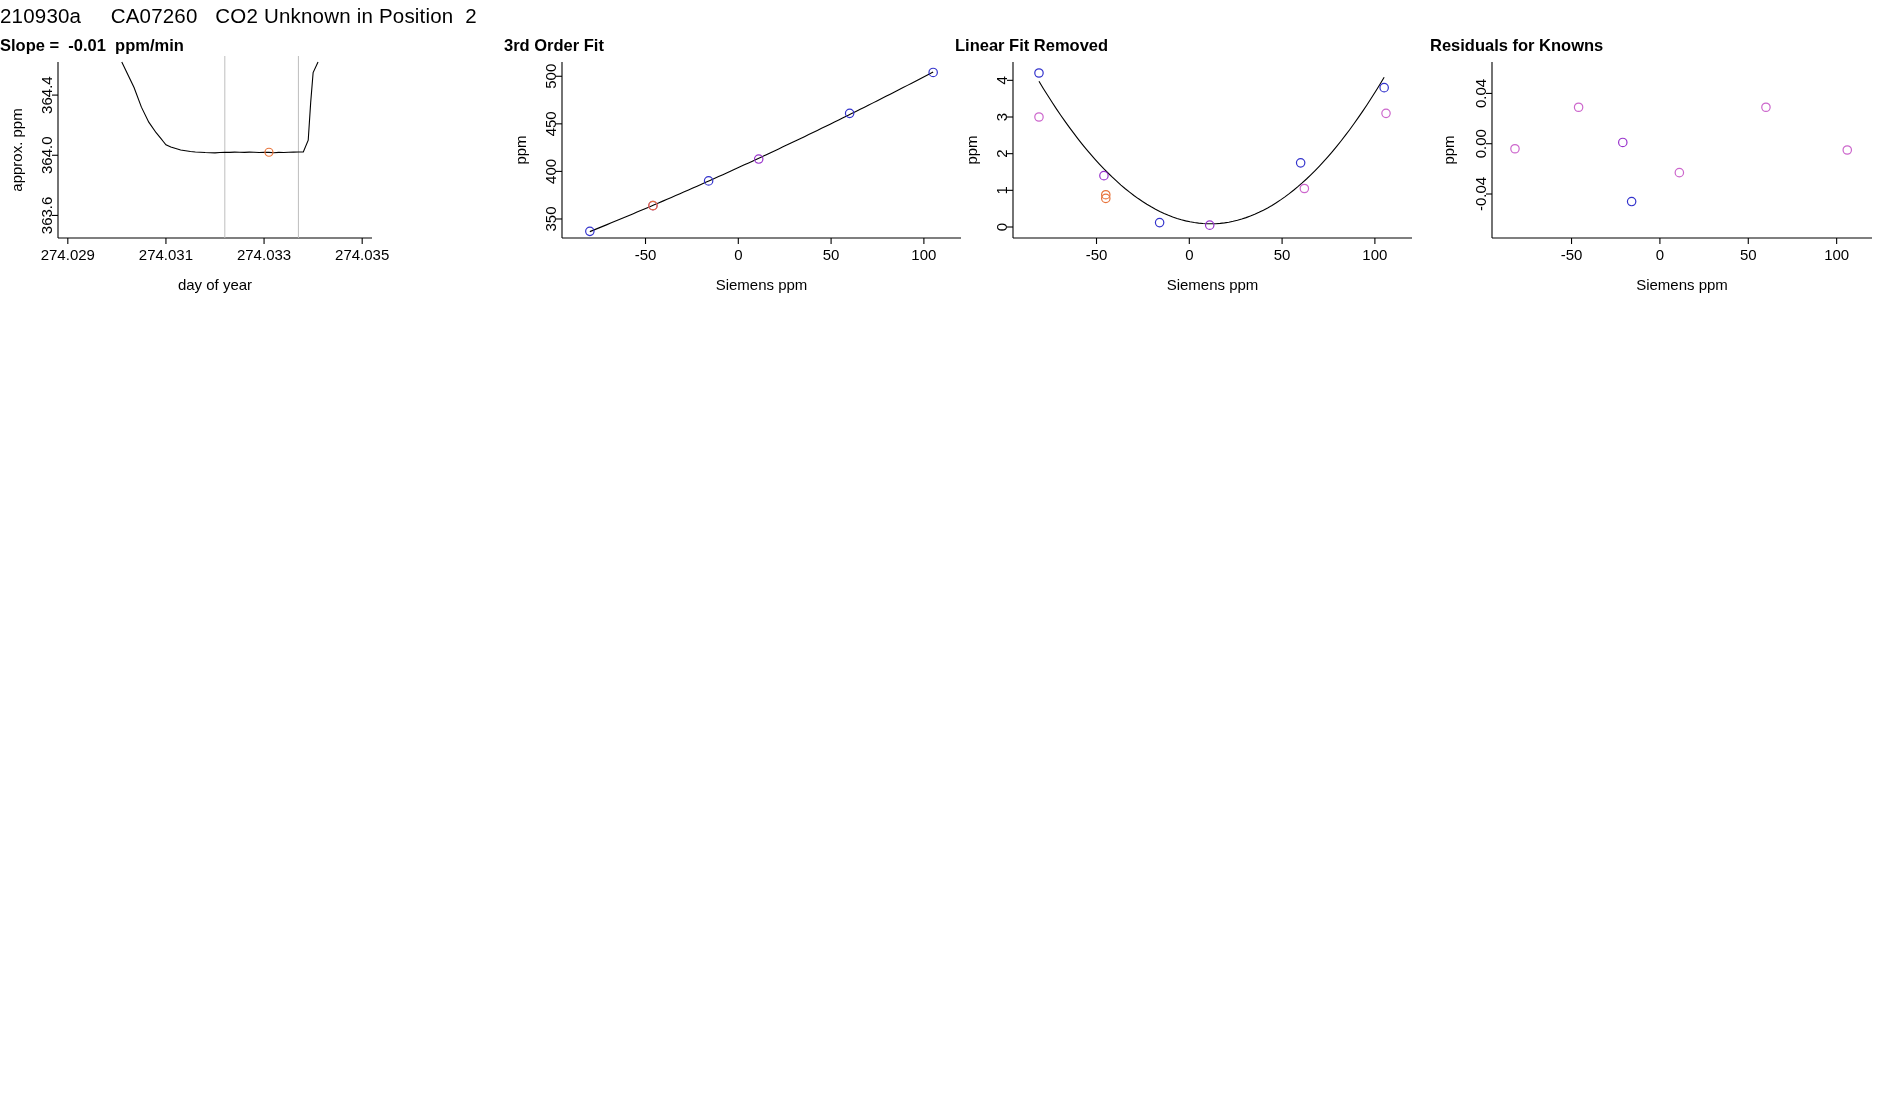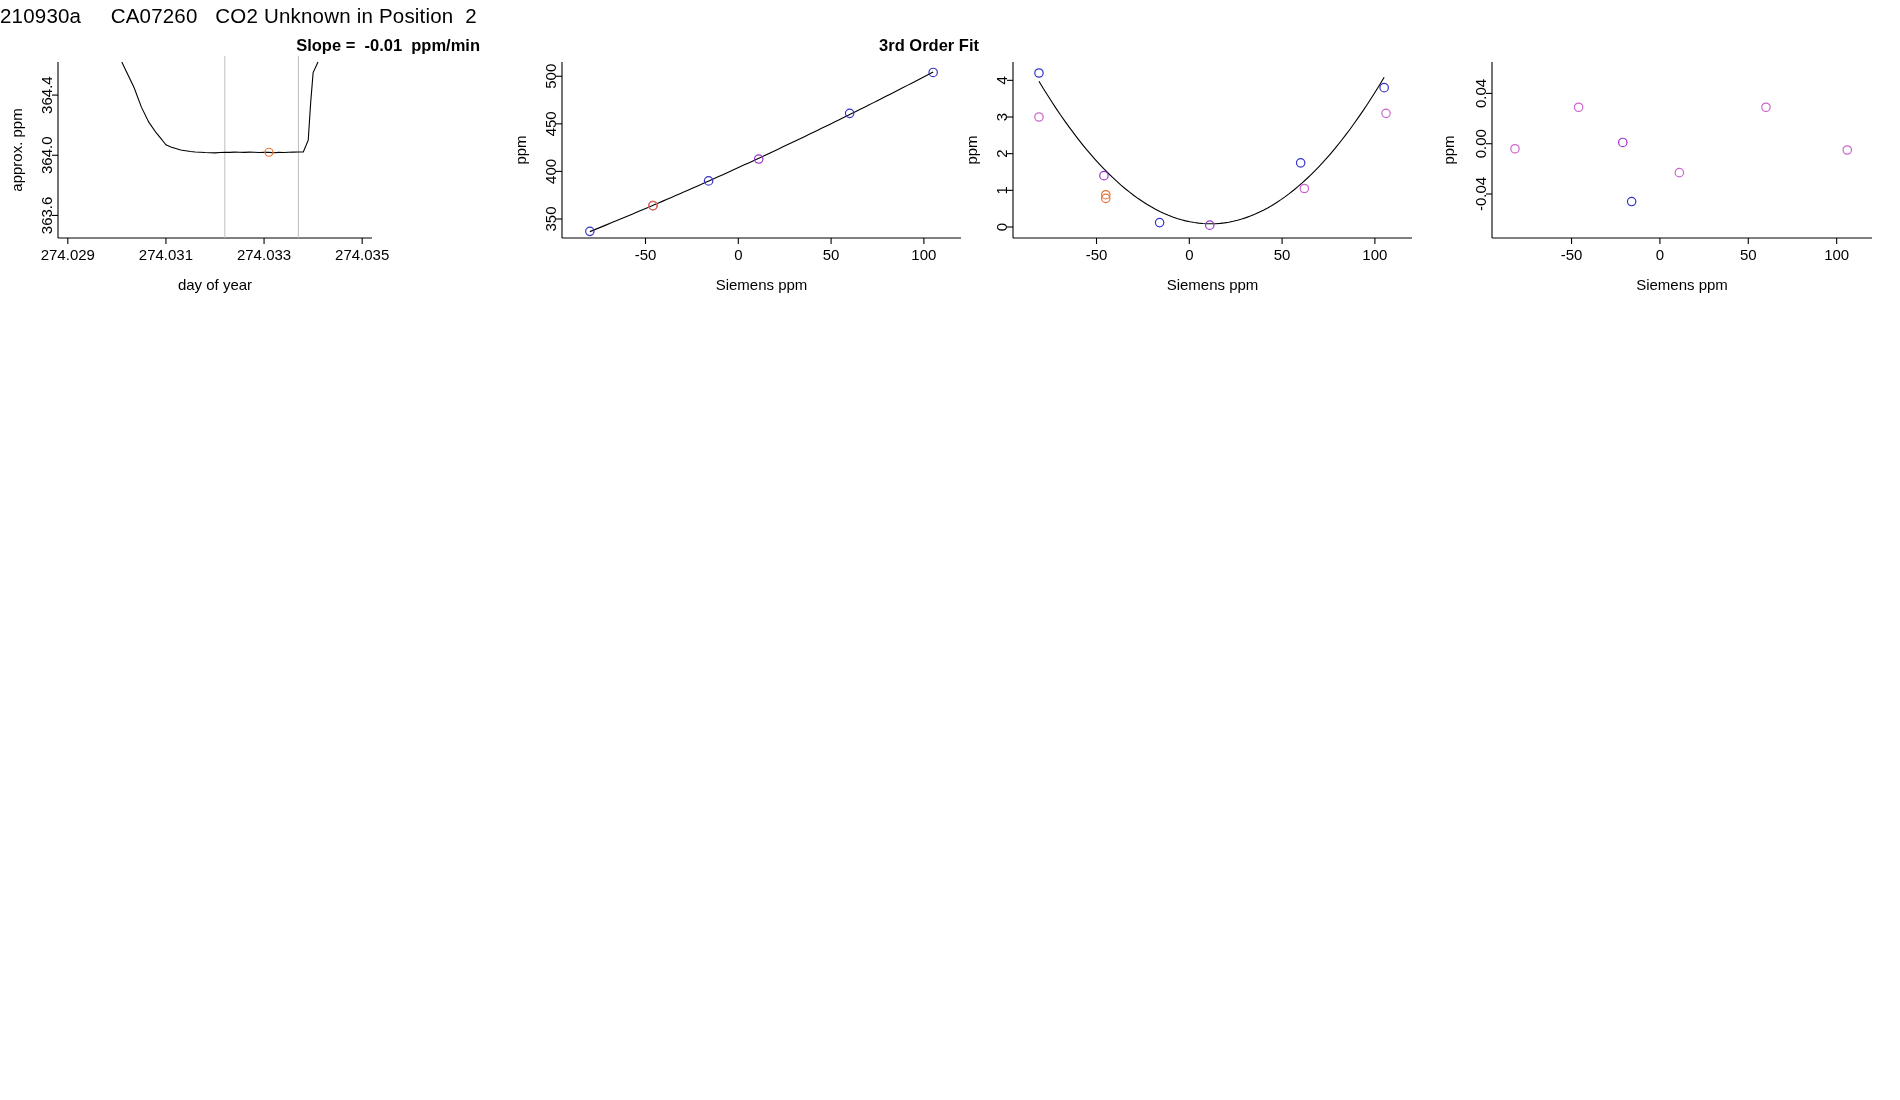--- a/index.html
+++ b/index.html
@@ -33,21 +33,21 @@
   .panel {
     position: absolute;
     top: 36px;
     height: 260px;
   }
   .panel-title {
     position: absolute;
     left: 0;
     top: 0;
     width: 100%;
-    text-align: right;
+    text-align: left;
     font-size: 16.5px;
     font-weight: bold;
     white-space: pre;
   }
   .plotsvg {
     position: absolute;
     left: 0;
     top: 0;
   }
   .axis-label {
@@ -125,20 +125,21 @@
         <circle cx="148.93" cy="169.65" r="4.2" fill="none" stroke="#9933CC" stroke-width="1.2"></circle>
         <circle cx="148.93" cy="169.65" r="4.2" fill="none" stroke="#E8743B" stroke-width="1.2"></circle>
         <circle cx="204.61" cy="144.92" r="4.2" fill="none" stroke="#3333CC" stroke-width="1.2"></circle>
         <circle cx="254.72" cy="123.04" r="4.2" fill="none" stroke="#9933CC" stroke-width="1.2"></circle>
         <circle cx="345.65" cy="77.37" r="4.2" fill="none" stroke="#3333CC" stroke-width="1.2"></circle>
         <circle cx="429.16" cy="36.46" r="4.2" fill="none" stroke="#3333CC" stroke-width="1.2"></circle>
       </svg>
     </div>
 
   <div class="panel" id="panel-2" style="left:955px; width:475px;">
+    <div class="panel-title">Linear Fit Removed</div>
   <svg width="475" height="260" class="plotsvg">
         <line x1="58" y1="202" x2="457" y2="202" stroke="#000" stroke-width="1.1"></line>
         <line x1="58" y1="26" x2="58" y2="202" stroke="#000" stroke-width="1.1"></line>
         <line x1="141.51162790697674" y1="202" x2="141.51162790697674" y2="208" stroke="#000" stroke-width="1.1"></line>
         <text x="141.51162790697674" y="224" text-anchor="middle" class="tick-label">-50</text>
         <line x1="234.30232558139537" y1="202" x2="234.30232558139537" y2="208" stroke="#000" stroke-width="1.1"></line>
         <text x="234.30232558139537" y="224" text-anchor="middle" class="tick-label">0</text>
         <line x1="327.09302325581393" y1="202" x2="327.09302325581393" y2="208" stroke="#000" stroke-width="1.1"></line>
         <text x="327.09302325581393" y="224" text-anchor="middle" class="tick-label">50</text>
         <line x1="419.8837209302325" y1="202" x2="419.8837209302325" y2="208" stroke="#000" stroke-width="1.1"></line>
@@ -164,20 +165,21 @@
         <circle cx="204.61" cy="186.60" r="4.2" fill="none" stroke="#3333CC" stroke-width="1.2"></circle>
         <circle cx="254.72" cy="189.17" r="4.2" fill="none" stroke="#9933CC" stroke-width="1.2"></circle>
         <circle cx="345.65" cy="126.83" r="4.2" fill="none" stroke="#3333CC" stroke-width="1.2"></circle>
         <circle cx="349.36" cy="152.50" r="4.2" fill="none" stroke="#CC66CC" stroke-width="1.2"></circle>
         <circle cx="429.16" cy="51.67" r="4.2" fill="none" stroke="#3333CC" stroke-width="1.2"></circle>
         <circle cx="431.02" cy="77.33" r="4.2" fill="none" stroke="#CC66CC" stroke-width="1.2"></circle>
       </svg>
     </div>
 
   <div class="panel" id="panel-3" style="left:1430px; width:470px;">
+    <div class="panel-title">Residuals for Knowns</div>
   <svg width="470" height="260" class="plotsvg">
         <line x1="62" y1="202" x2="442" y2="202" stroke="#000" stroke-width="1.1"></line>
         <line x1="62" y1="26" x2="62" y2="202" stroke="#000" stroke-width="1.1"></line>
         <line x1="141.53488372093022" y1="202" x2="141.53488372093022" y2="208" stroke="#000" stroke-width="1.1"></line>
         <text x="141.53488372093022" y="224" text-anchor="middle" class="tick-label">-50</text>
         <line x1="229.90697674418604" y1="202" x2="229.90697674418604" y2="208" stroke="#000" stroke-width="1.1"></line>
         <text x="229.90697674418604" y="224" text-anchor="middle" class="tick-label">0</text>
         <line x1="318.27906976744185" y1="202" x2="318.27906976744185" y2="208" stroke="#000" stroke-width="1.1"></line>
         <text x="318.27906976744185" y="224" text-anchor="middle" class="tick-label">50</text>
         <line x1="406.65116279069764" y1="202" x2="406.65116279069764" y2="208" stroke="#000" stroke-width="1.1"></line>

